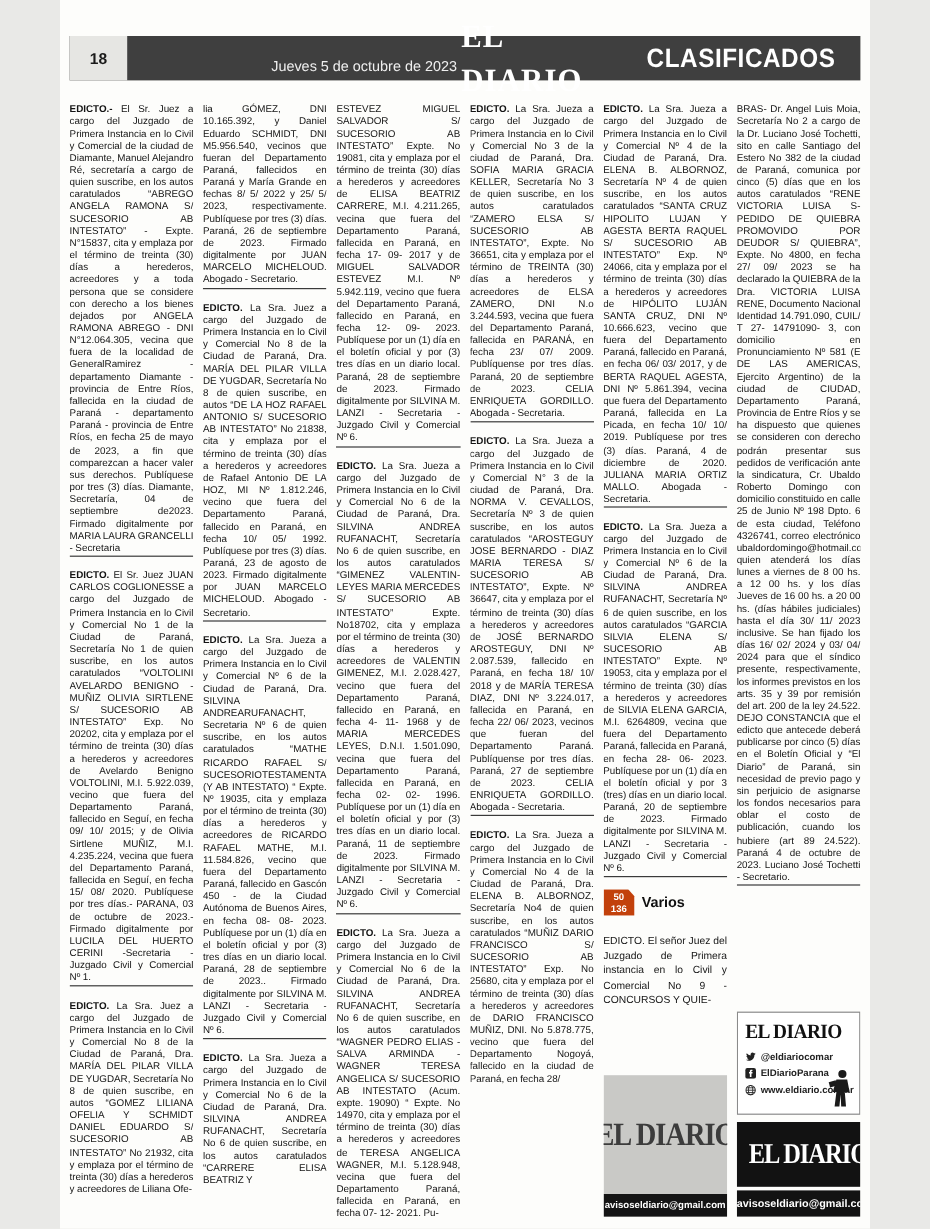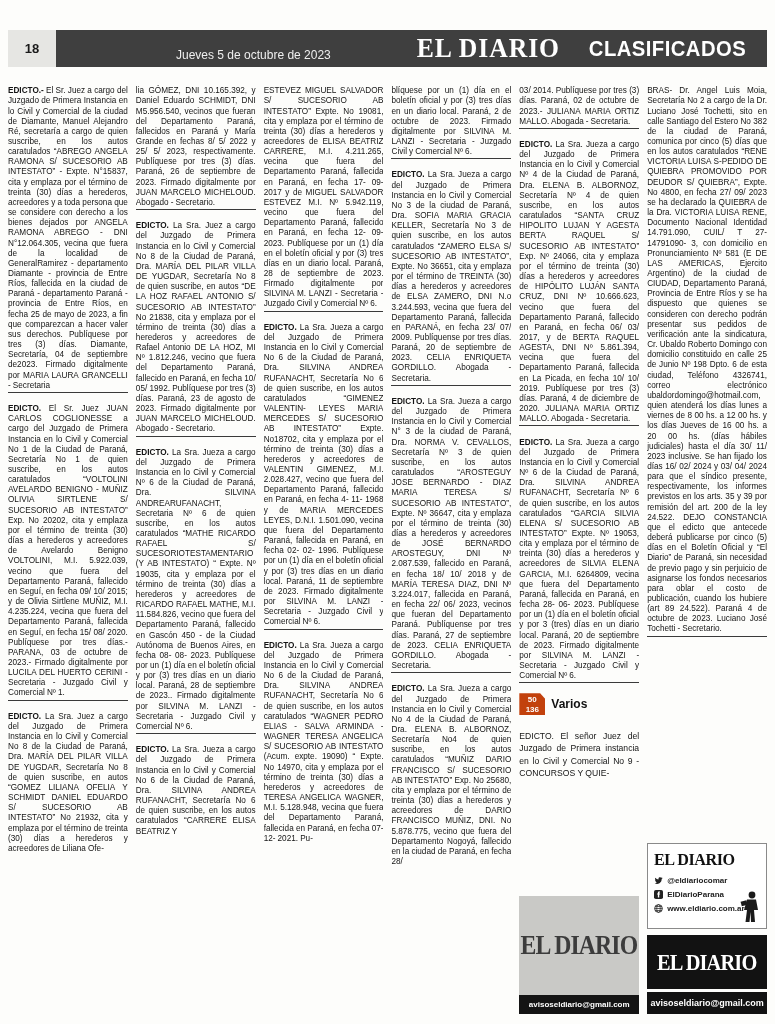--- a/index.html
+++ b/index.html
@@ -1,16 +1,16 @@
 <!DOCTYPE html>
 <html><head>
 <meta charset="utf-8">
 <style>
   html,body{margin:0;padding:0;background:#e9e9e7;}
-  .page{width:775px;height:1024px;background:#fdfdfb;position:relative;margin:0 auto;overflow:hidden;text-decoration:underline;}
+  .page{width:675px;height:1024px;background:#fdfdfb;position:relative;margin:0 auto;overflow:hidden;text-decoration:underline;}
   
   .header{position:absolute;left:8px;right:8px;top:30px;height:37px;background:#3f3f3f;display:flex;align-items:center;}
   .pagenum{width:48px;height:37px;background:#e6e6e3;color:#1a1a1a;font:bold 13px/37px "Liberation Sans",sans-serif;text-align:center;flex:0 0 auto;}
   .date{flex:0 0 auto;color:#efefef;font:12px "Liberation Sans",sans-serif;margin-left:120px;margin-top:12px;}
   .masthead{color:#fff;font:bold 27px/37px "Liberation Serif",serif;letter-spacing:1px;margin-left:auto;transform:scaleX(.95);}
   .section-label{color:#fff;font:bold 22px/37px "Liberation Sans",sans-serif;letter-spacing:.5px;margin:0 14px 0 18px;transform:scaleX(.92);}
   
   .content{position:absolute;left:8px;right:8px;top:78px;bottom:10px;display:flex;gap:8px;}
   .col{flex:1 1 0;overflow:hidden;display:flex;flex-direction:column;min-width:0;}
   .block{font:8.2px/10.15px "Liberation Sans",sans-serif;color:#141414;text-align:justify;word-spacing:-0.2px;}
@@ -64,28 +64,26 @@
       <p class="block"><span class="lead">EDICTO.</span><span> La Sra. Jueza a cargo del Juzgado de Primera Instancia en lo Civil y Comercial No 6 de la Ciudad de Paraná, Dra. SILVINA ANDREA RUFANACHT, Secretaría No 6 de quien suscribe, en los autos caratulados “CARRERE ELISA BEATRIZ Y</span></p>
     </div>
 
     <div class="col">
       <p class="block end"><span class="lead"></span><span>ESTEVEZ MIGUEL SALVADOR S/ SUCESORIO AB INTESTATO” Expte. No 19081, cita y emplaza por el término de treinta (30) días a herederos y acreedores de ELISA BEATRIZ CARRERE, M.I. 4.211.265, vecina que fuera del Departamento Paraná, fallecida en Paraná, en fecha 17- 09- 2017 y de MIGUEL SALVADOR ESTEVEZ M.I. Nº 5.942.119, vecino que fuera del Departamento Paraná, fallecido en Paraná, en fecha 12- 09- 2023. Publíquese por un (1) día en el boletín oficial y por (3) tres días en un diario local. Paraná, 28 de septiembre de 2023. Firmado digitalmente por SILVINA M. LANZI - Secretaria - Juzgado Civil y Comercial Nº 6.</span></p>
       <p class="block end"><span class="lead">EDICTO.</span><span> La Sra. Jueza a cargo del Juzgado de Primera Instancia en lo Civil y Comercial No 6 de la Ciudad de Paraná, Dra. SILVINA ANDREA RUFANACHT, Secretaría No 6 de quien suscribe, en los autos caratulados “GIMENEZ VALENTIN- LEYES MARIA MERCEDES S/ SUCESORIO AB INTESTATO” Expte. No18702, cita y emplaza por el término de treinta (30) días a herederos y acreedores de VALENTIN GIMENEZ, M.I. 2.028.427, vecino que fuera del Departamento Paraná, fallecido en Paraná, en fecha 4- 11- 1968 y de MARIA MERCEDES LEYES, D.N.I. 1.501.090, vecina que fuera del Departamento Paraná, fallecida en Paraná, en fecha 02- 02- 1996. Publíquese por un (1) día en el boletín oficial y por (3) tres días en un diario local. Paraná, 11 de septiembre de 2023. Firmado digitalmente por SILVINA M. LANZI - Secretaria - Juzgado Civil y Comercial Nº 6.</span></p>
       <p class="block"><span class="lead">EDICTO.</span><span> La Sra. Jueza a cargo del Juzgado de Primera Instancia en lo Civil y Comercial No 6 de la Ciudad de Paraná, Dra. SILVINA ANDREA RUFANACHT, Secretaría No 6 de quien suscribe, en los autos caratulados “WAGNER PEDRO ELIAS - SALVA ARMINDA - WAGNER TERESA ANGELICA S/ SUCESORIO AB INTESTATO (Acum. expte. 19090) “ Expte. No 14970, cita y emplaza por el término de treinta (30) días a herederos y acreedores de TERESA ANGELICA WAGNER, M.I. 5.128.948, vecina que fuera del Departamento Paraná, fallecida en Paraná, en fecha 07- 12- 2021. Pu-</span></p>
     </div>
 
     <div class="col">
-      <p class="block end"><span class="lead"></span><span>blíquese por un (1) día en el boletín oficial y por (3) tres días en un diario local. Paraná, 2 de octubre de 2023. Firmado digitalmente por SILVINA M. LANZI - Secretaria - Juzgado Civil y Comercial Nº 6.</span></p>
       <p class="block end"><span class="lead">EDICTO.</span><span> La Sra. Jueza a cargo del Juzgado de Primera Instancia en lo Civil y Comercial No 3 de la ciudad de Paraná, Dra. SOFIA MARIA GRACIA KELLER, Secretaría No 3 de quien suscribe, en los autos caratulados “ZAMERO ELSA S/ SUCESORIO AB INTESTATO”, Expte. No 36651, cita y emplaza por el término de TREINTA (30) días a herederos y acreedores de ELSA ZAMERO, DNI N.o 3.244.593, vecina que fuera del Departamento Paraná, fallecida en PARANÁ, en fecha 23/ 07/ 2009. Publíquense por tres días. Paraná, 20 de septiembre de 2023. CELIA ENRIQUETA GORDILLO. Abogada - Secretaria.</span></p>
       <p class="block end"><span class="lead">EDICTO.</span><span> La Sra. Jueza a cargo del Juzgado de Primera Instancia en lo Civil y Comercial N° 3 de la ciudad de Paraná, Dra. NORMA V. CEVALLOS, Secretaría Nº 3 de quien suscribe, en los autos caratulados “AROSTEGUY JOSE BERNARDO - DIAZ MARIA TERESA S/ SUCESORIO AB INTESTATO”, Expte. Nº 36647, cita y emplaza por el término de treinta (30) días a herederos y acreedores de JOSÉ BERNARDO AROSTEGUY, DNI Nº 2.087.539, fallecido en Paraná, en fecha 18/ 10/ 2018 y de MARÍA TERESA DIAZ, DNI Nº 3.224.017, fallecida en Paraná, en fecha 22/ 06/ 2023, vecinos que fueran del Departamento Paraná. Publíquense por tres días. Paraná, 27 de septiembre de 2023. CELIA ENRIQUETA GORDILLO. Abogada - Secretaria.</span></p>
       <p class="block"><span class="lead">EDICTO.</span><span> La Sra. Jueza a cargo del Juzgado de Primera Instancia en lo Civil y Comercial No 4 de la Ciudad de Paraná, Dra. ELENA B. ALBORNOZ, Secretaría No4 de quien suscribe, en los autos caratulados “MUÑIZ DARIO FRANCISCO S/ SUCESORIO AB INTESTATO” Exp. No 25680, cita y emplaza por el término de treinta (30) días a herederos y acreedores de DARIO FRANCISCO MUÑIZ, DNI. No 5.878.775, vecino que fuera del Departamento Nogoyá, fallecido en la ciudad de Paraná, en fecha 28/</span></p>
     </div>
 
     <div class="col">
-      <p class="block end"><span class="lead"></span><span>03/ 2014. Publíquese por tres (3) días. Paraná, 02 de octubre de 2023.- JULIANA MARIA ORTIZ MALLO. Abogada - Secretaria.</span></p>
       <p class="block end"><span class="lead">EDICTO.</span><span> La Sra. Jueza a cargo del Juzgado de Primera Instancia en lo Civil y Comercial Nº 4 de la Ciudad de Paraná, Dra. ELENA B. ALBORNOZ, Secretaría Nº 4 de quien suscribe, en los autos caratulados “SANTA CRUZ HIPOLITO LUJAN Y AGESTA BERTA RAQUEL S/ SUCESORIO AB INTESTATO” Exp. Nº 24066, cita y emplaza por el término de treinta (30) días a herederos y acreedores de HIPÓLITO LUJÁN SANTA CRUZ, DNI Nº 10.666.623, vecino que fuera del Departamento Paraná, fallecido en Paraná, en fecha 06/ 03/ 2017, y de BERTA RAQUEL AGESTA, DNI Nº 5.861.394, vecina que fuera del Departamento Paraná, fallecida en La Picada, en fecha 10/ 10/ 2019. Publíquese por tres (3) días. Paraná, 4 de diciembre de 2020. JULIANA MARIA ORTIZ MALLO. Abogada - Secretaria.</span></p>
       <p class="block end"><span class="lead">EDICTO.</span><span> La Sra. Jueza a cargo del Juzgado de Primera Instancia en lo Civil y Comercial Nº 6 de la Ciudad de Paraná, Dra. SILVINA ANDREA RUFANACHT, Secretaría Nº 6 de quien suscribe, en los autos caratulados “GARCIA SILVIA ELENA S/ SUCESORIO AB INTESTATO” Expte. Nº 19053, cita y emplaza por el término de treinta (30) días a herederos y acreedores de SILVIA ELENA GARCIA, M.I. 6264809, vecina que fuera del Departamento Paraná, fallecida en Paraná, en fecha 28- 06- 2023. Publíquese por un (1) día en el boletín oficial y por 3 (tres) días en un diario local. Paraná, 20 de septiembre de 2023. Firmado digitalmente por SILVINA M. LANZI - Secretaria - Juzgado Civil y Comercial Nº 6.</span></p>
 
       <div class="varios-head">
         <div class="badge">
           <div>50</div>
           <div>136</div>
         </div>
         <div class="varios-label">Varios</div>
       </div>

